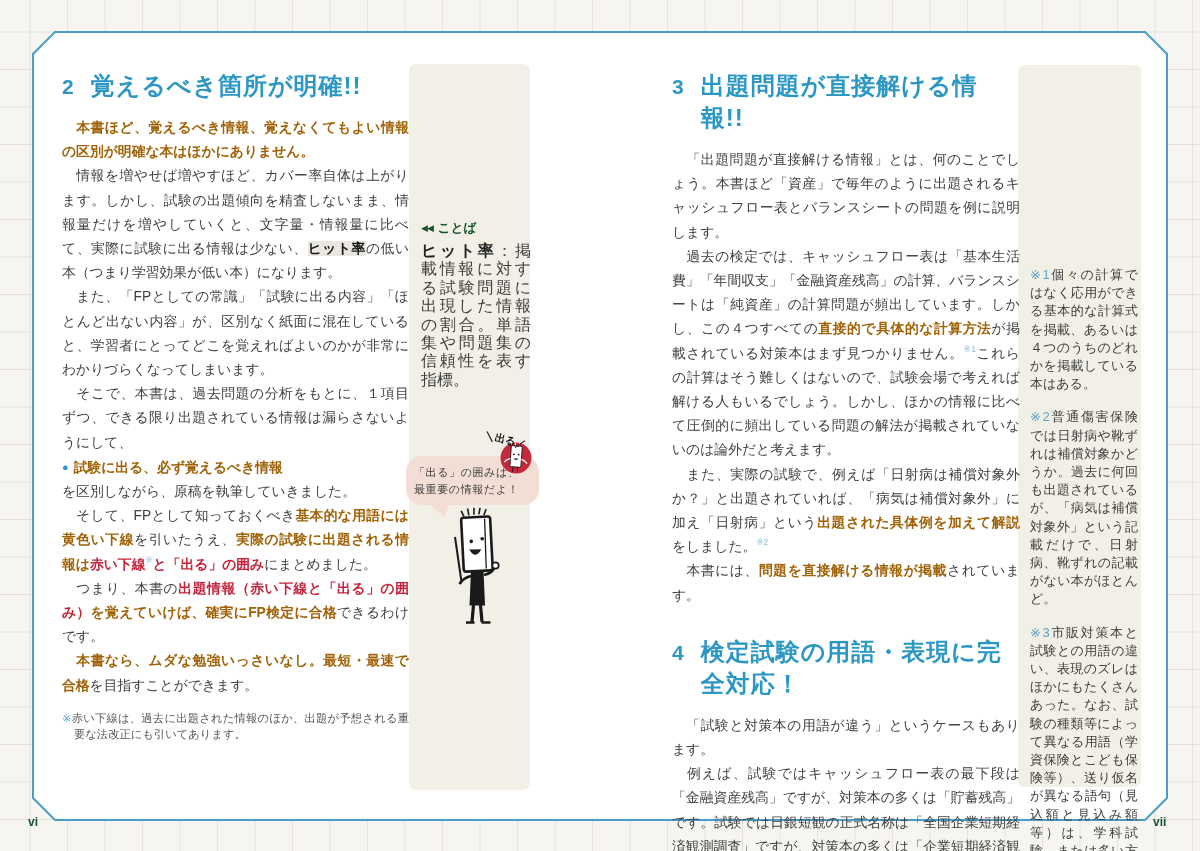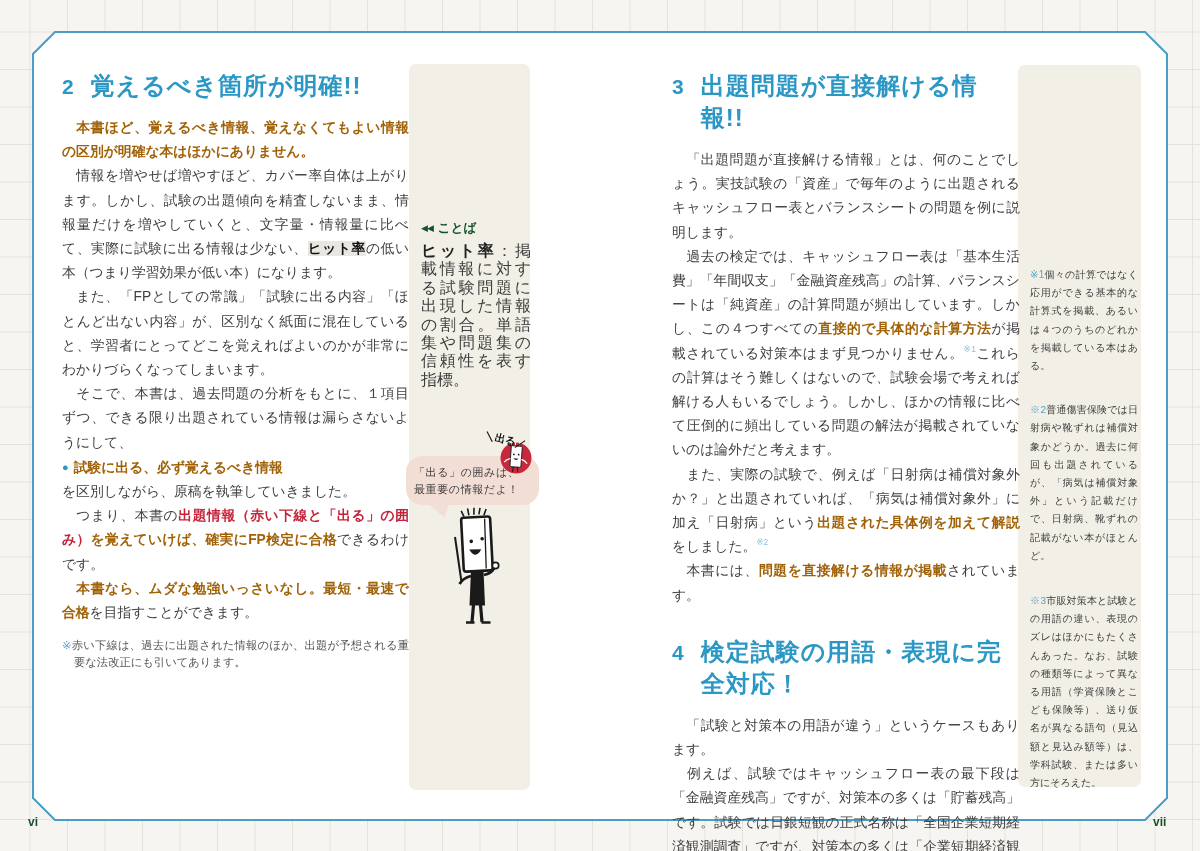--- a/index.html
+++ b/index.html
@@ -42,22 +42,22 @@
   .seg-dot{color:#2b97c4;font-size:11px;margin-right:5px;vertical-align:1px;}
   sup.seg-sup{color:#8fc3da;font-size:8.5px;line-height:0;vertical-align:super;}
   .rp.footnote{font-size:11.3px;line-height:16.5px;color:#555;padding-left:12px;text-indent:-12px;margin-top:12px;text-align:justify;}
 
   .glossary{position:absolute;left:421px;top:220px;width:110px;}
   .glossary .glabel{color:#14532d;font-weight:bold;font-size:12.5px;margin-bottom:5px;}
   .glossary .arrows{font-size:9px;letter-spacing:-1px;margin-right:5px;vertical-align:1px;}
   .glossary .rp{margin:0;text-align:justify;font-size:16px;line-height:18.4px;color:#3d3d3d;}
 
   .sidenotes{position:absolute;left:1030px;top:266px;width:108px;}
-  .sidenotes .rp{margin:0;text-align:justify;font-size:10px;line-height:18.2px;color:#3d3d3d;}
-  .sidenotes .rp + .rp{margin-top:27px;font-family:Liberation Mono, monospace;}
+  .sidenotes .rp{margin:0;text-align:justify;font-size:13px;line-height:18.2px;color:#3d3d3d;}
+  .sidenotes .rp + .rp{margin-top:15px;}
 
   .bubble{position:absolute;left:406px;top:456px;width:133px;box-sizing:border-box;
     background:#f3ded5;border-radius:16px;padding:8px 7px 7px 8px;
     font-size:11px;line-height:17px;letter-spacing:0.6px;color:#3c3c3c;z-index:3;}
   .bubble .tail{position:absolute;left:24px;bottom:-13px;width:22px;height:16px;background:#f3ded5;
     clip-path:polygon(0 0,100% 0,60% 100%);transform:rotate(-10deg);}
   .mascot{position:absolute;left:400px;top:425px;z-index:4;}
   .badge-label{font-size:10.5px;font-weight:bold;fill:#141414;font-family:"Liberation Sans","DejaVu Sans",sans-serif;}
 </style>
 </head>
@@ -78,20 +78,21 @@
     <span class="num">2</span>
     <span class="ttl">覚えるべき箇所が明確!!</span>
   </div>
   <div class="body-text">
       <p class="rp"><span class="seg-b">　本書ほど、覚えるべき情報、覚えなくてもよい情報の区別が明確な本はほかにありません。</span></p>
       <p class="rp"><span class="seg-n">　情報を増やせば増やすほど、カバー率自体は上がります。しかし、試験の出題傾向を精査しないまま、情報量だけを増やしていくと、文字量・情報量に比べて、実際に試験に出る情報は少ない、</span><span class="seg-hl">ヒット率</span><span class="seg-n">の低い本（つまり学習効果が低い本）になります。</span></p>
       <p class="rp"><span class="seg-n">　また、「FPとしての常識」「試験に出る内容」「ほとんど出ない内容」が、区別なく紙面に混在していると、学習者にとってどこを覚えればよいのかが非常にわかりづらくなってしまいます。</span></p>
       <p class="rp"><span class="seg-n">　そこで、本書は、過去問題の分析をもとに、１項目ずつ、できる限り出題されている情報は漏らさないようにして、</span></p>
       <p class="rp bullet"><span class="seg-dot">●</span><span class="seg-b">試験に出る、必ず覚えるべき情報</span></p>
       <p class="rp"><span class="seg-n">を区別しながら、原稿を執筆していきました。</span></p>
+      <p class="rp"><span class="seg-n">　そして、FPとして知っておくべき</span><span class="seg-b">基本的な用語には黄色い下線</span><span class="seg-n">を引いたうえ、</span><span class="seg-b">実際の試験に出題される情報は</span><span class="seg-r">赤い下線</span><sup class="seg-sup">※</sup><span class="seg-r">と「出る」の囲み</span><span class="seg-n">にまとめました。</span></p>
       <p class="rp"><span class="seg-n">　つまり、本書の</span><span class="seg-r">出題情報（赤い下線と「出る」の囲み）</span><span class="seg-b">を覚えていけば、確実にFP検定に合格</span><span class="seg-n">できるわけです。</span></p>
       <p class="rp"><span class="seg-b">　本書なら、ムダな勉強いっさいなし。最短・最速で合格</span><span class="seg-n">を目指すことができます。</span></p>
       <p class="rp footnote"><span class="seg-mark">※</span><span class="seg-fn">赤い下線は、過去に出題された情報のほか、出題が予想される重要な法改正にも引いてあります。</span></p>
     </div>
 </div>
 
 <div class="glossary">
   <div class="glabel">
     <span class="arrows">◀◀</span><span>ことば</span>
   </div>
@@ -141,21 +142,21 @@
   </g>
 </svg>
 
 <div class="col right-col">
   <div class="section3">
     <div class="sec-h">
       <span class="num">3</span>
       <span class="ttl">出題問題が直接解ける情報!!</span>
     </div>
     <div class="body-text">
-        <p class="rp"><span class="seg-n">　「出題問題が直接解ける情報」とは、何のことでしょう。実技試験の「資産」で毎年のように出題されるキャッシュフロー表とバランスシートの問題を例に説明します。</span></p>
+        <p class="rp"><span class="seg-n">　「出題問題が直接解ける情報」とは、何のことでしょう。本書ほど「資産」で毎年のように出題されるキャッシュフロー表とバランスシートの問題を例に説明します。</span></p>
         <p class="rp"><span class="seg-n">　過去の検定では、キャッシュフロー表は「基本生活費」「年間収支」「金融資産残高」の計算、バランスシートは「純資産」の計算問題が頻出しています。しかし、この４つすべての</span><span class="seg-b">直接的で具体的な計算方法</span><span class="seg-n">が掲載されている対策本はまず見つかりません。</span><sup class="seg-sup">※1</sup><span class="seg-n">これらの計算はそう難しくはないので、試験会場で考えれば解ける人もいるでしょう。しかし、ほかの情報に比べて圧倒的に頻出している問題の解法が掲載されていないのは論外だと考えます。</span></p>
         <p class="rp"><span class="seg-n">　また、実際の試験で、例えば「日射病は補償対象外か？」と出題されていれば、「病気は補償対象外」に加え「日射病」という</span><span class="seg-b">出題された具体例を加えて解説</span><span class="seg-n">をしました。</span><sup class="seg-sup">※2</sup></p>
         <p class="rp"><span class="seg-n">　本書には、</span><span class="seg-b">問題を直接解ける情報が掲載</span><span class="seg-n">されています。</span></p>
       </div>
   </div>
   <div class="section4">
     <div class="sec-h">
       <span class="num">4</span>
       <span class="ttl">検定試験の用語・表現に完全対応！</span>
     </div>

